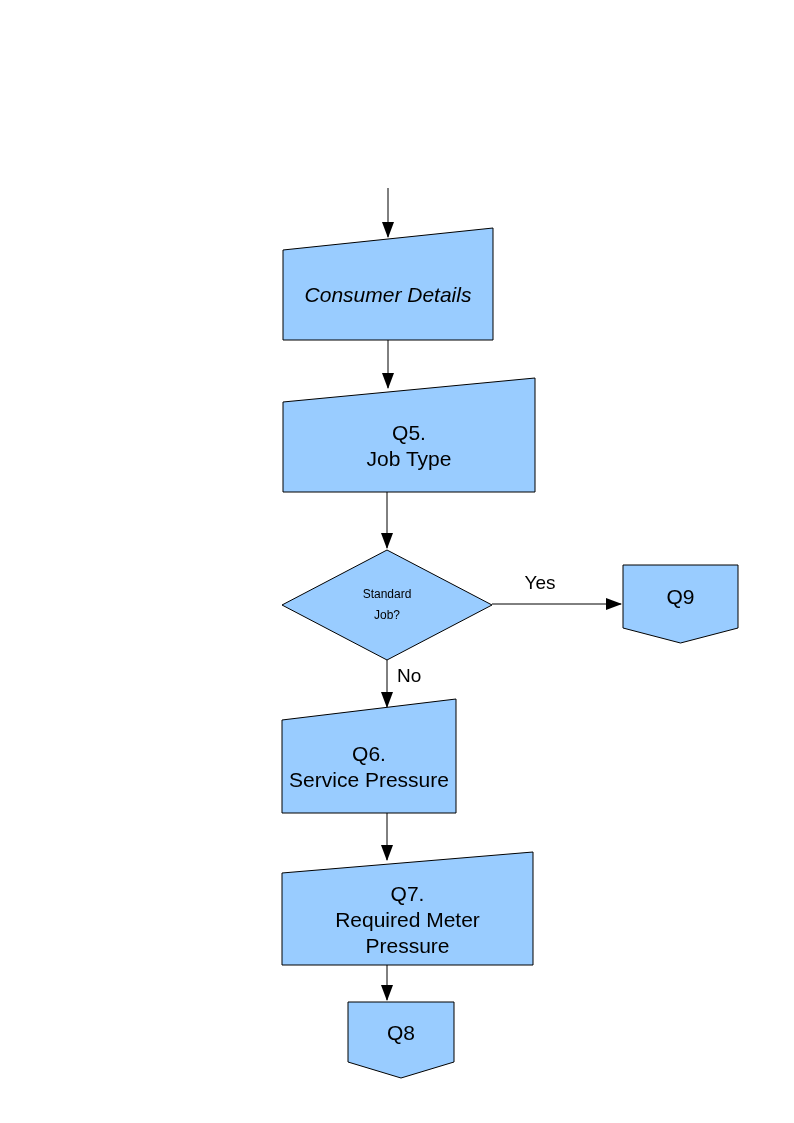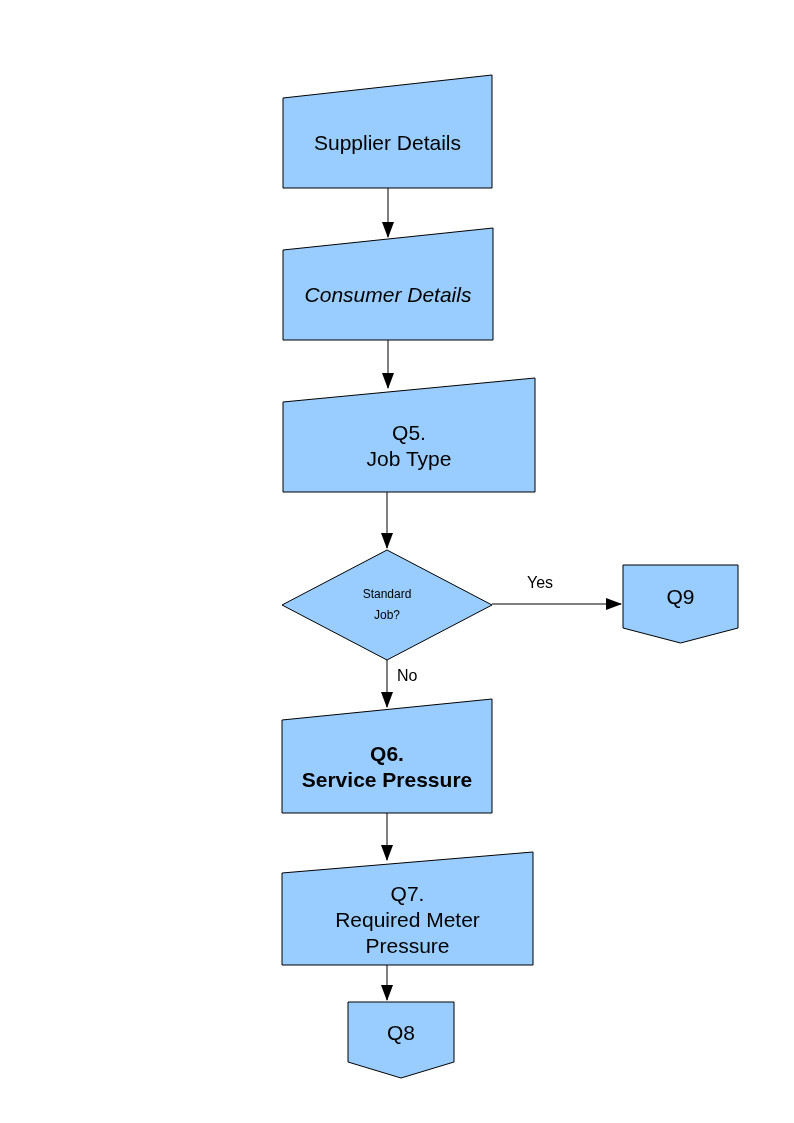--- a/index.html
+++ b/index.html
@@ -52,21 +52,21 @@
     left: 0; top: 0;
     width: 794px; height: 1123px;
     pointer-events: none;
   }
   #connectors line {
     stroke: #000000;
     stroke-width: 1;
   }
   .edge-label {
     position: absolute;
-    font-size: 16px;
+    font-size: 19px;
     line-height: 22px;
   }
 </style>
 </head>
 <body>
 
 <div id="page">
 
   <svg id="connectors">
     <defs>
@@ -76,26 +76,20 @@
     </defs>
     <line x1="388" y1="188" x2="388" y2="237" marker-end="url(#arrowhead)"></line>
     <line x1="388" y1="340" x2="388" y2="388" marker-end="url(#arrowhead)"></line>
     <line x1="387" y1="492" x2="387" y2="548" marker-end="url(#arrowhead)"></line>
     <line x1="492" y1="604" x2="621" y2="604" marker-end="url(#arrowhead)"></line>
     <line x1="387" y1="660" x2="387" y2="707" marker-end="url(#arrowhead)"></line>
     <line x1="387" y1="813" x2="387" y2="860" marker-end="url(#arrowhead)"></line>
     <line x1="387" y1="965" x2="387" y2="1000" marker-end="url(#arrowhead)"></line>
   </svg>
 
-  <div class="node manual-input" style="left:283px; top:75px; width:209px; height:113px;">
-    <svg class="shape" viewBox="0 0 209 113" preserveAspectRatio="none">
-      <polygon points="0,23 209,0 209,113 0,113"></polygon>
-    </svg>
-    <div class="node-label">Supplier Details</div>
-  </div>
 
   <div class="node manual-input" style="left:283px; top:228px; width:210px; height:112px;font-style:italic;">
     <svg class="shape" viewBox="0 0 210 112" preserveAspectRatio="none">
       <polygon points="0,22 210,0 210,112 0,112"></polygon>
     </svg>
     <div class="node-label">Consumer Details</div>
   </div>
 
   <div class="node manual-input" style="left:283px; top:378px; width:252px; height:114px;">
     <svg class="shape" viewBox="0 0 208 114" preserveAspectRatio="none">
@@ -113,21 +107,21 @@
 Job?</div>
   </div>
 
   <div class="node offpage" style="left:623px; top:565px; width:82px; height:78px;padding-left:33px;">
     <svg class="shape" viewBox="0 0 82 78" preserveAspectRatio="none">
       <polygon points="0,0 82,0 82,63 41,78 0,63"></polygon>
     </svg>
     <div class="node-label">Q9</div>
   </div>
 
-  <div class="node manual-input" style="left:282px; top:699px; width:210px; height:114px;font-weight:bold;">
+  <div class="node manual-input" style="left:282px; top:699px; width:174px; height:114px;">
     <svg class="shape" viewBox="0 0 210 114" preserveAspectRatio="none">
       <polygon points="0,21 210,0 210,114 0,114"></polygon>
     </svg>
     <div class="node-label">Q6.
 Service Pressure</div>
   </div>
 
   <div class="node manual-input" style="left:282px; top:852px; width:251px; height:113px;">
     <svg class="shape" viewBox="0 0 210 113" preserveAspectRatio="none">
       <polygon points="0,21 210,0 210,113 0,113"></polygon>

